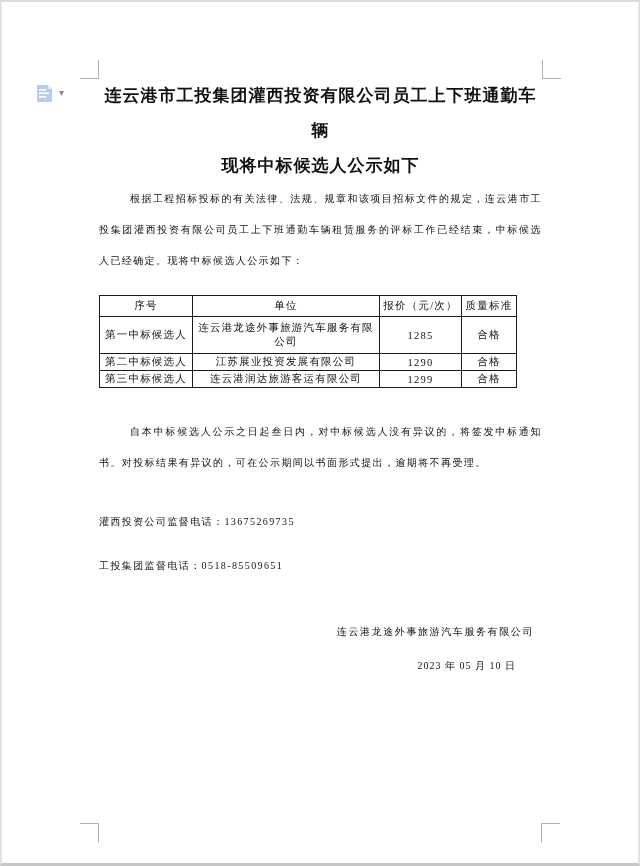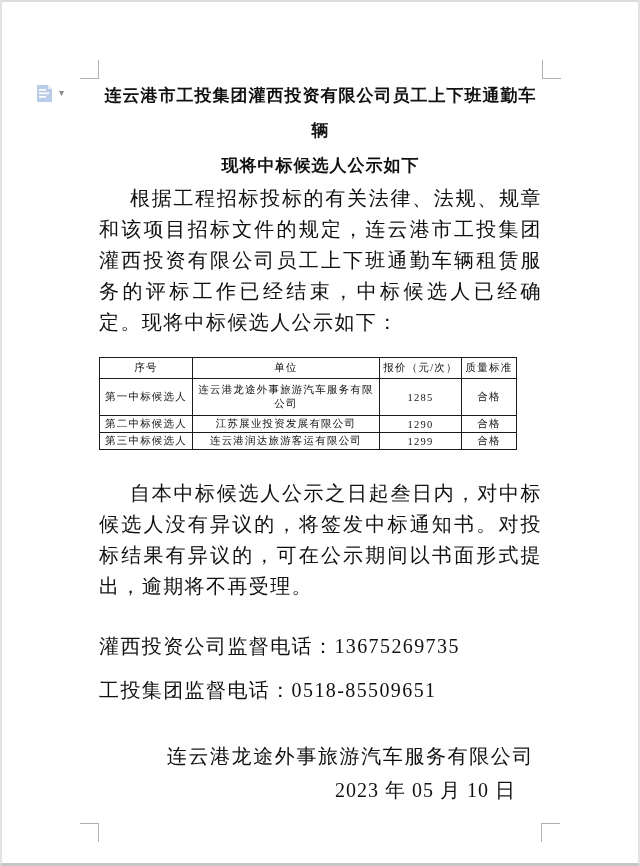--- a/index.html
+++ b/index.html
@@ -22,21 +22,21 @@
   
   .paste-btn { position:absolute; left:33px; top:80px; display:flex; align-items:center; gap:5px; cursor:pointer; }
   .dd-arrow { font-size:10px; color:#8a8a8a; line-height:10px; font-family:"DejaVu Sans",sans-serif; }
 
   
   .content { position:absolute; left:97px; top:76px; width:443px; }
 
   .title { font-weight:bold; font-size:17px; text-align:center; line-height:35px; letter-spacing:1px; }
   .title span { display:block; }
 
-  .para { font-size:20px; line-height:31px; letter-spacing:1.4px; text-align:justify; }
+  .para { font-size:10px; line-height:31px; letter-spacing:1.4px; text-align:justify; }
   .indent { text-indent:31px; }
 
   table.cand { border-collapse:collapse; width:417px; margin-top:19px; table-layout:fixed; }
   table.cand th, table.cand td {
     border:1px solid #1a1a1a; font-size:10.5px; letter-spacing:1.2px;
     font-weight:normal; text-align:center; vertical-align:middle; padding:1px 2px;
   }
   table.cand thead tr { height:21px; }
   table.cand tbody tr.r1 { height:37px; }
   table.cand tbody tr.r2, table.cand tbody tr.r3 { height:14px; }

